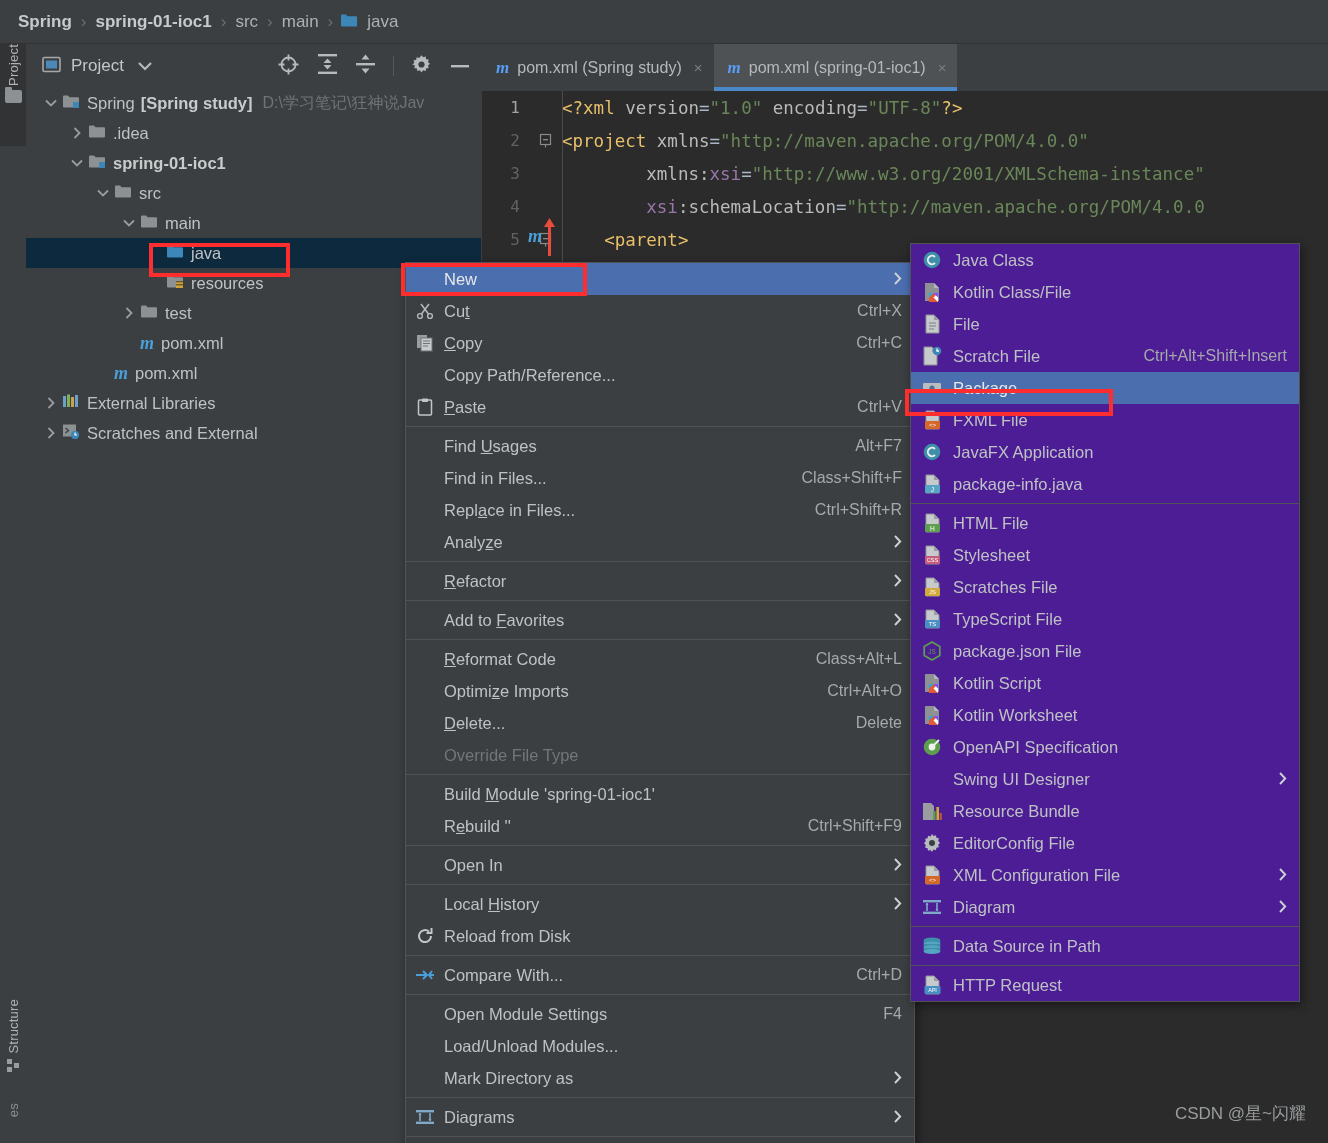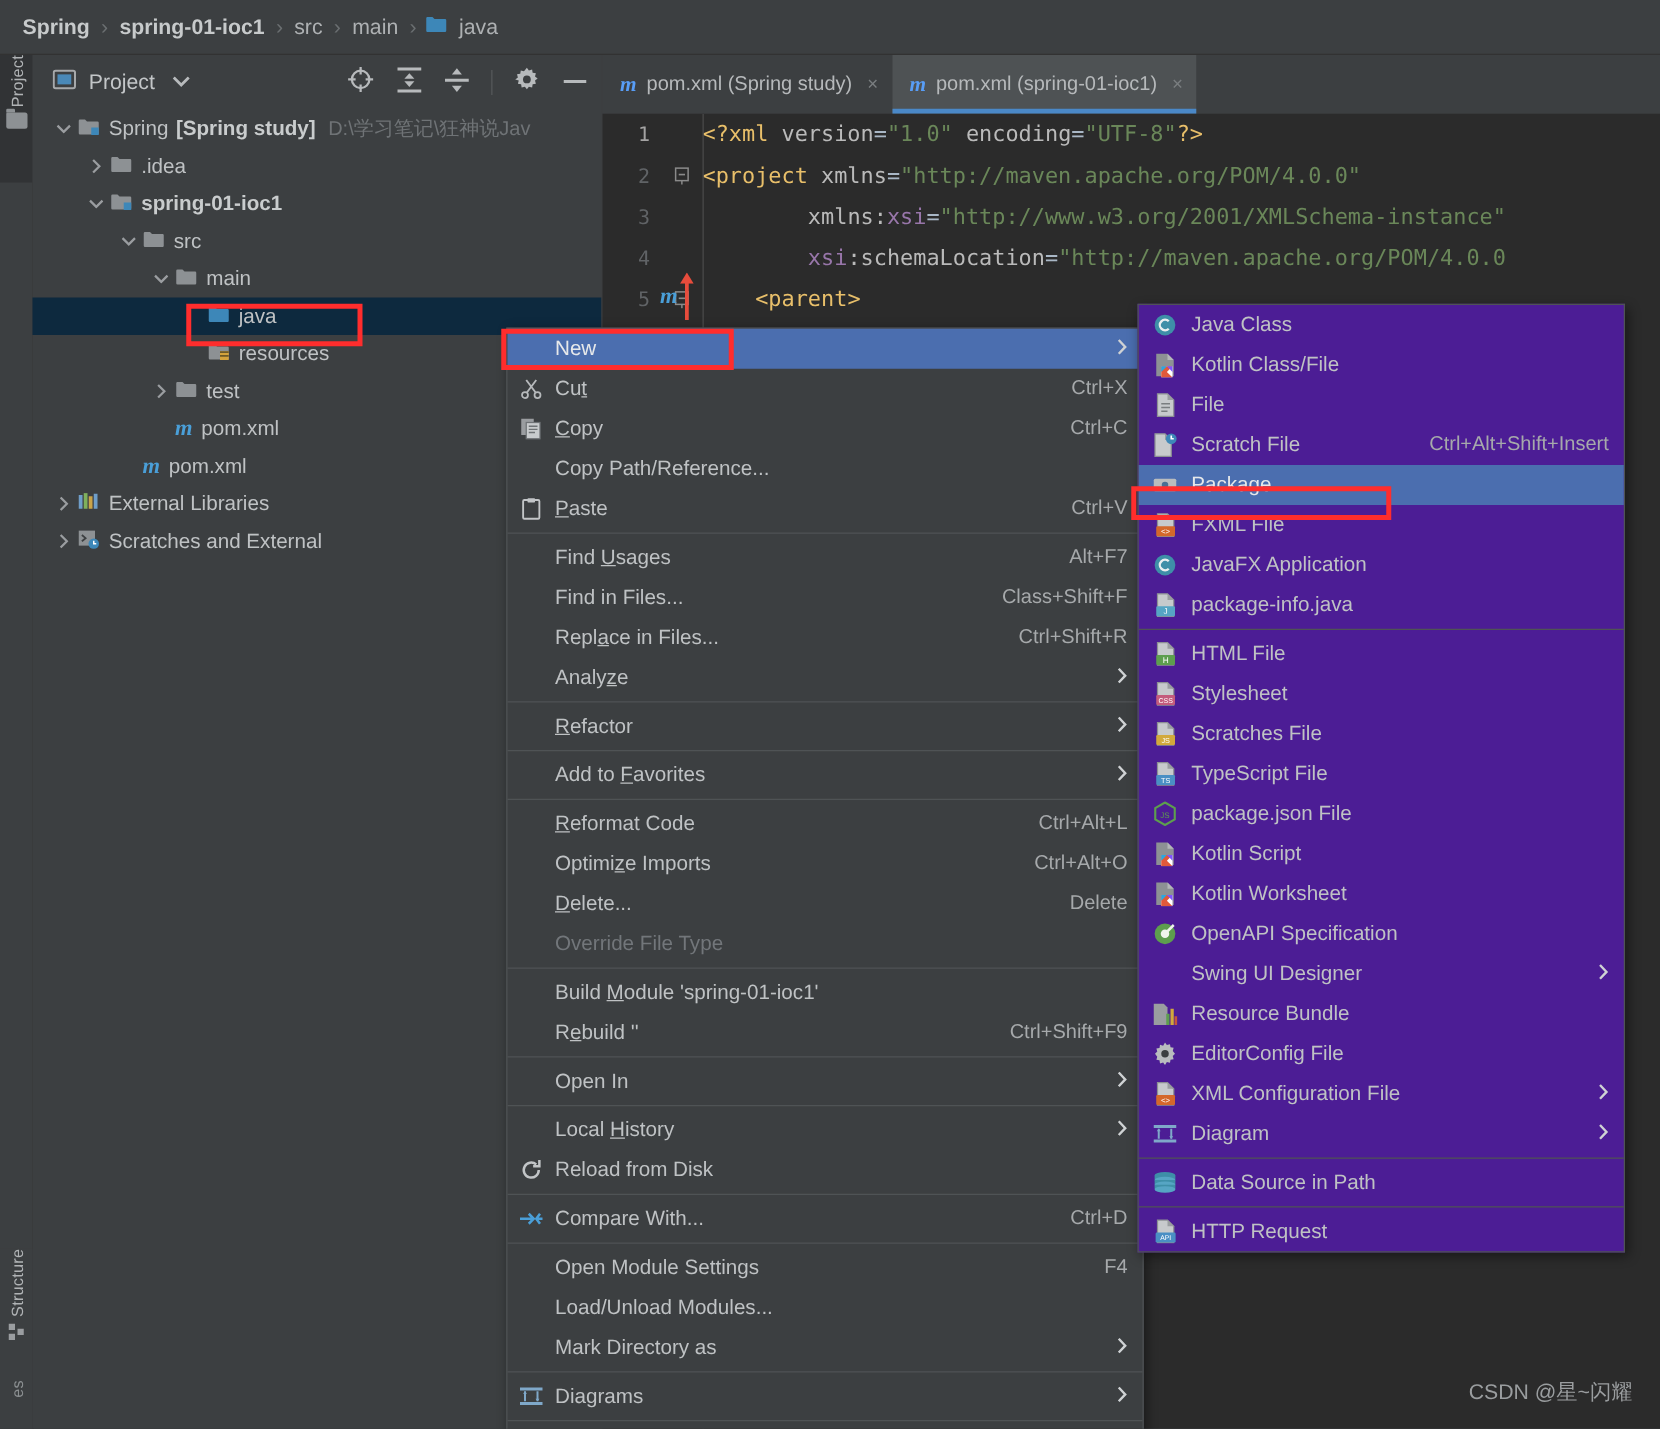--- a/index.html
+++ b/index.html
@@ -484,21 +484,21 @@
         <span class="mi-ico"></span>
         <span class="mi-txt">Add to <span class="u">F</span>avorites</span>
         <span class="mi-arrow"><svg width="9" height="13" viewBox="0 0 9 13">
             <path d="M2 1L7.2 6.5L2 12" fill="none" stroke="currentColor" stroke-width="1.9"></path>
           </svg></span>
       </div>
       <div class="msep"></div>
       <div class="mi">
         <span class="mi-ico"></span>
         <span class="mi-txt"><span class="u">R</span>eformat Code</span>
-        <span class="mi-acc">Ctrl+Alt+L</span>
+        <span class="mi-acc">Class+Alt+L</span>
       </div>
       <div class="mi">
         <span class="mi-ico"></span>
         <span class="mi-txt">Optimi<span class="u">z</span>e Imports</span>
         <span class="mi-acc">Ctrl+Alt+O</span>
       </div>
       <div class="mi">
         <span class="mi-ico"></span>
         <span class="mi-txt"><span class="u">D</span>elete...</span>
         <span class="mi-acc">Delete</span>

